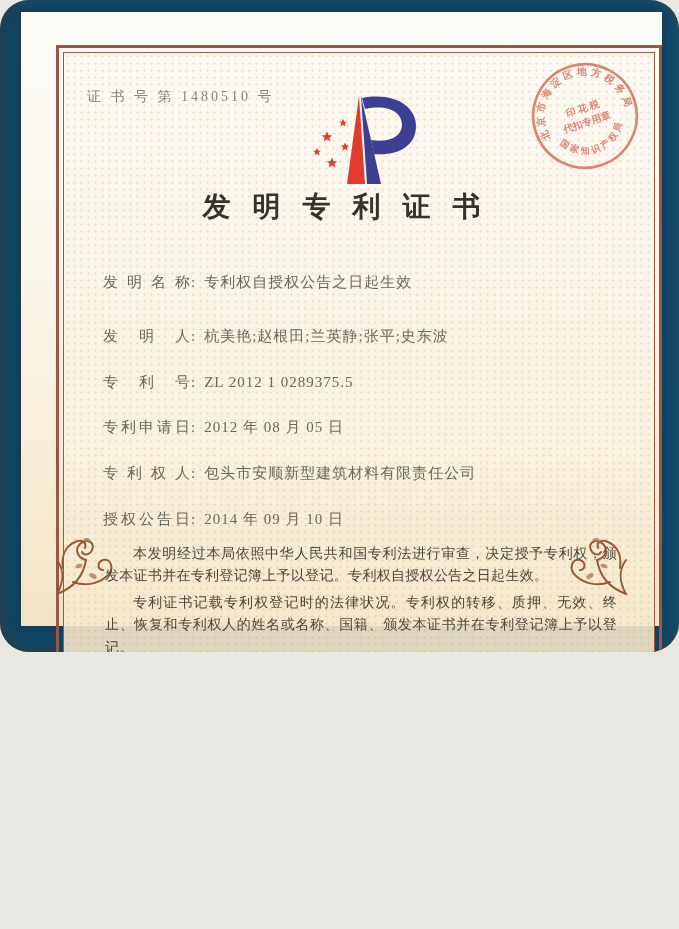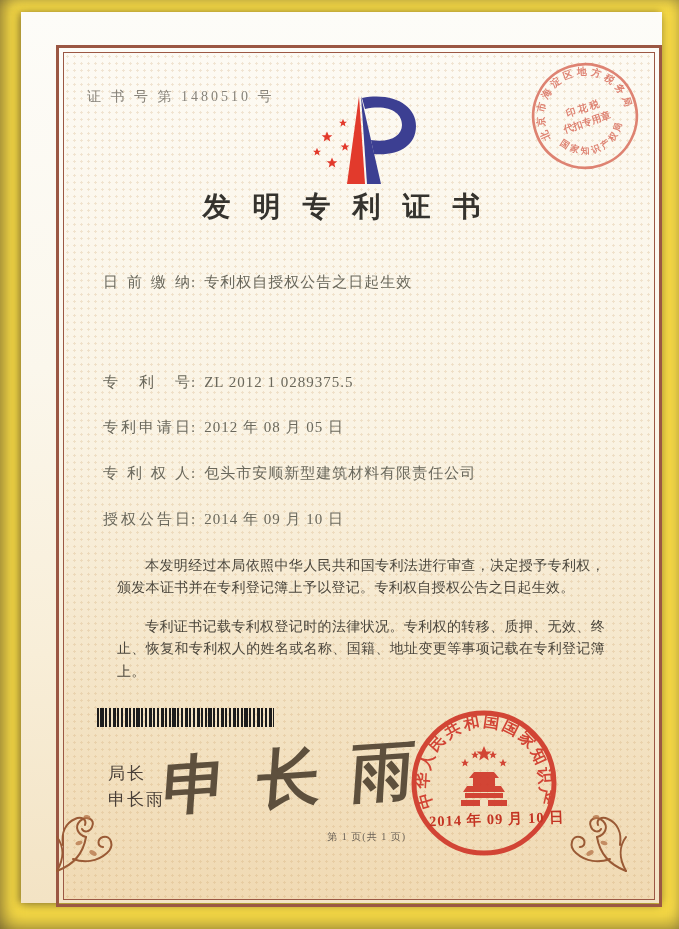--- a/index.html
+++ b/index.html
@@ -2,27 +2,28 @@
 <html style="--frame-brown: #9b5743; --seal-red: #d0382a; --stamp-red: #d96f5d; --logo-blue: #3c3f92; --logo-red: #e23a2c; --text-dark: #4b463c; --text-gray: #87837a; --paper-cream: #f6e9cd;"><head>
 <meta charset="utf-8">
 <style>
   html,body{margin:0;padding:0;background:#e9e7e2;}
   *{box-sizing:border-box;}
   :root{
     --frame-brown:#9b5743; --seal-red:#d0382a; --stamp-red:#d96f5d;
     --logo-blue:#3c3f92; --logo-red:#e23a2c; --text-dark:#4b463c; --text-gray:#87837a;
   }
   #photo{
-    position:relative;width:679px;height:929px;overflow:hidden;
-    background:#fde047;
+    position:relative;width:679px;height:652px;overflow:hidden;
+    background:#0c4a6e;
     font-family:"Liberation Serif","DejaVu Serif",serif;
     box-shadow:inset 14px 0 18px -10px rgba(60,50,40,.55),
                inset -10px 0 14px -9px rgba(90,80,70,.35),
                inset 0 -16px 20px -12px rgba(60,50,40,.45),
                inset 0 12px 14px -10px rgba(90,80,70,.3);
+    border-radius:29px;
   }
   .page{
     position:absolute;left:21px;top:12px;right:17px;bottom:26px;
     background:linear-gradient(180deg,#fdfcf8 0%,#fbf7ec 40%,#f8eed8 72%,#f3e3c4 100%);
     box-shadow:0 2px 10px rgba(50,40,30,.45), -3px 0 6px rgba(50,40,30,.25);
   }
   .frame{
     position:absolute;left:42px;top:40px;width:592px;height:848px;
     border:1px solid var(--frame-brown,#9b5743);
     outline:3px solid var(--frame-brown,#9b5743);
@@ -35,21 +36,21 @@
   .cert-no{position:absolute;left:66px;top:76px;font-size:14px;letter-spacing:3px;color:var(--text-gray,#87837a);}
   .logo{position:absolute;left:281px;top:80px;}
   .title{
     position:absolute;left:0;top:176px;width:100%;text-align:center;
     font-size:28px;font-weight:700;letter-spacing:22px;text-indent:22px;color:#35332e;
   }
   .field-row{position:absolute;left:82px;font-size:15px;color:#6a685c;letter-spacing:1px;white-space:nowrap;}
   .flabel{display:inline-block;width:88px;text-align:justify;text-align-last:justify;}
   .fcolon{margin-right:8px;}
   .body-text{position:absolute;left:80px;top:527px;width:520px;font-size:14px;line-height:22.4px;color:var(--text-dark,#4b463c);text-align:justify;letter-spacing:.3px;}
-  .body-text p{margin:16px;text-indent:2em;}
+  .body-text p{margin:4px;text-indent:2em;}
   .barcode{
     position:absolute;left:76px;top:696px;width:177px;height:19px;
     background-image:
       repeating-linear-gradient(90deg,#1c1c1c 0 2px,rgba(0,0,0,0) 2px 4px),
       repeating-linear-gradient(90deg,#1c1c1c 0 1px,rgba(0,0,0,0) 1px 6px),
       repeating-linear-gradient(90deg,rgba(0,0,0,0) 0 3px,#1c1c1c 3px 4px,rgba(0,0,0,0) 4px 9px);
   }
   .signer-title{position:absolute;left:87px;top:742px;font-size:17px;color:#4a4038;letter-spacing:2px;font-family:"Liberation Sans","DejaVu Sans",sans-serif;margin-top:8px;}
   .signer-name{position:absolute;left:87px;top:776px;font-size:17px;color:#4a4038;letter-spacing:2px;font-family:"Liberation Sans","DejaVu Sans",sans-serif;}
   .signature{
@@ -119,38 +120,41 @@
         <use href="#star" transform="translate(25,45) scale(0.56)"></use>
         <use href="#star" transform="translate(43,55) scale(0.46)"></use>
         <use href="#star" transform="translate(15,60) scale(0.42)"></use>
         <use href="#star" transform="translate(30,71) scale(0.56)"></use>
       </g>
     </svg>
 
     <div class="title">发明专利证书</div>
 
     <div class="field-row" style="top:261px">
-      <span class="flabel">日前缴纳</span><span class="fcolon">:</span><span class="fvalue">专利权自授权公告之日起生效</span>
+      <span class="flabel">发明名称</span><span class="fcolon">:</span><span class="fvalue">专利权自授权公告之日起生效</span>
+    </div>
+    <div class="field-row" style="top:315px">
+      <span class="flabel">发明人</span><span class="fcolon">:</span><span class="fvalue">杭美艳;赵根田;兰英静;张平;史东波</span>
     </div>
     <div class="field-row" style="top:361px">
       <span class="flabel">专利号</span><span class="fcolon">:</span><span class="fvalue">ZL 2012 1 0289375.5</span>
     </div>
     <div class="field-row" style="top:406px">
       <span class="flabel">专利申请日</span><span class="fcolon">:</span><span class="fvalue">2012 年 08 月 05 日</span>
     </div>
     <div class="field-row" style="top:452px">
       <span class="flabel">专利权人</span><span class="fcolon">:</span><span class="fvalue">包头市安顺新型建筑材料有限责任公司</span>
     </div>
     <div class="field-row" style="top:498px">
       <span class="flabel">授权公告日</span><span class="fcolon">:</span><span class="fvalue">2014 年 09 月 10 日</span>
     </div>
 
     <div class="body-text">
       <p>本发明经过本局依照中华人民共和国专利法进行审查，决定授予专利权，颁发本证书并在专利登记簿上予以登记。专利权自授权公告之日起生效。</p>
-      <p>专利证书记载专利权登记时的法律状况。专利权的转移、质押、无效、终止、恢复和专利权人的姓名或名称、国籍、地址变更等事项记载在专利登记簿上。</p>
+      <p>专利证书记载专利权登记时的法律状况。专利权的转移、质押、无效、终止、恢复和专利权人的姓名或名称、国籍、颁发本证书并在专利登记簿上予以登记。</p>
     </div>
 
     <div class="barcode"></div>
 
     <div class="signer-title">局长</div>
     <div class="signer-name">申长雨</div>
     <div class="signature">申长雨</div>
 
     <svg class="seal" width="150" height="150" viewBox="0 0 150 150">
       <circle cx="75" cy="75" r="70" fill="none" stroke="var(--seal-red,#d0382a)" stroke-width="5"></circle>

